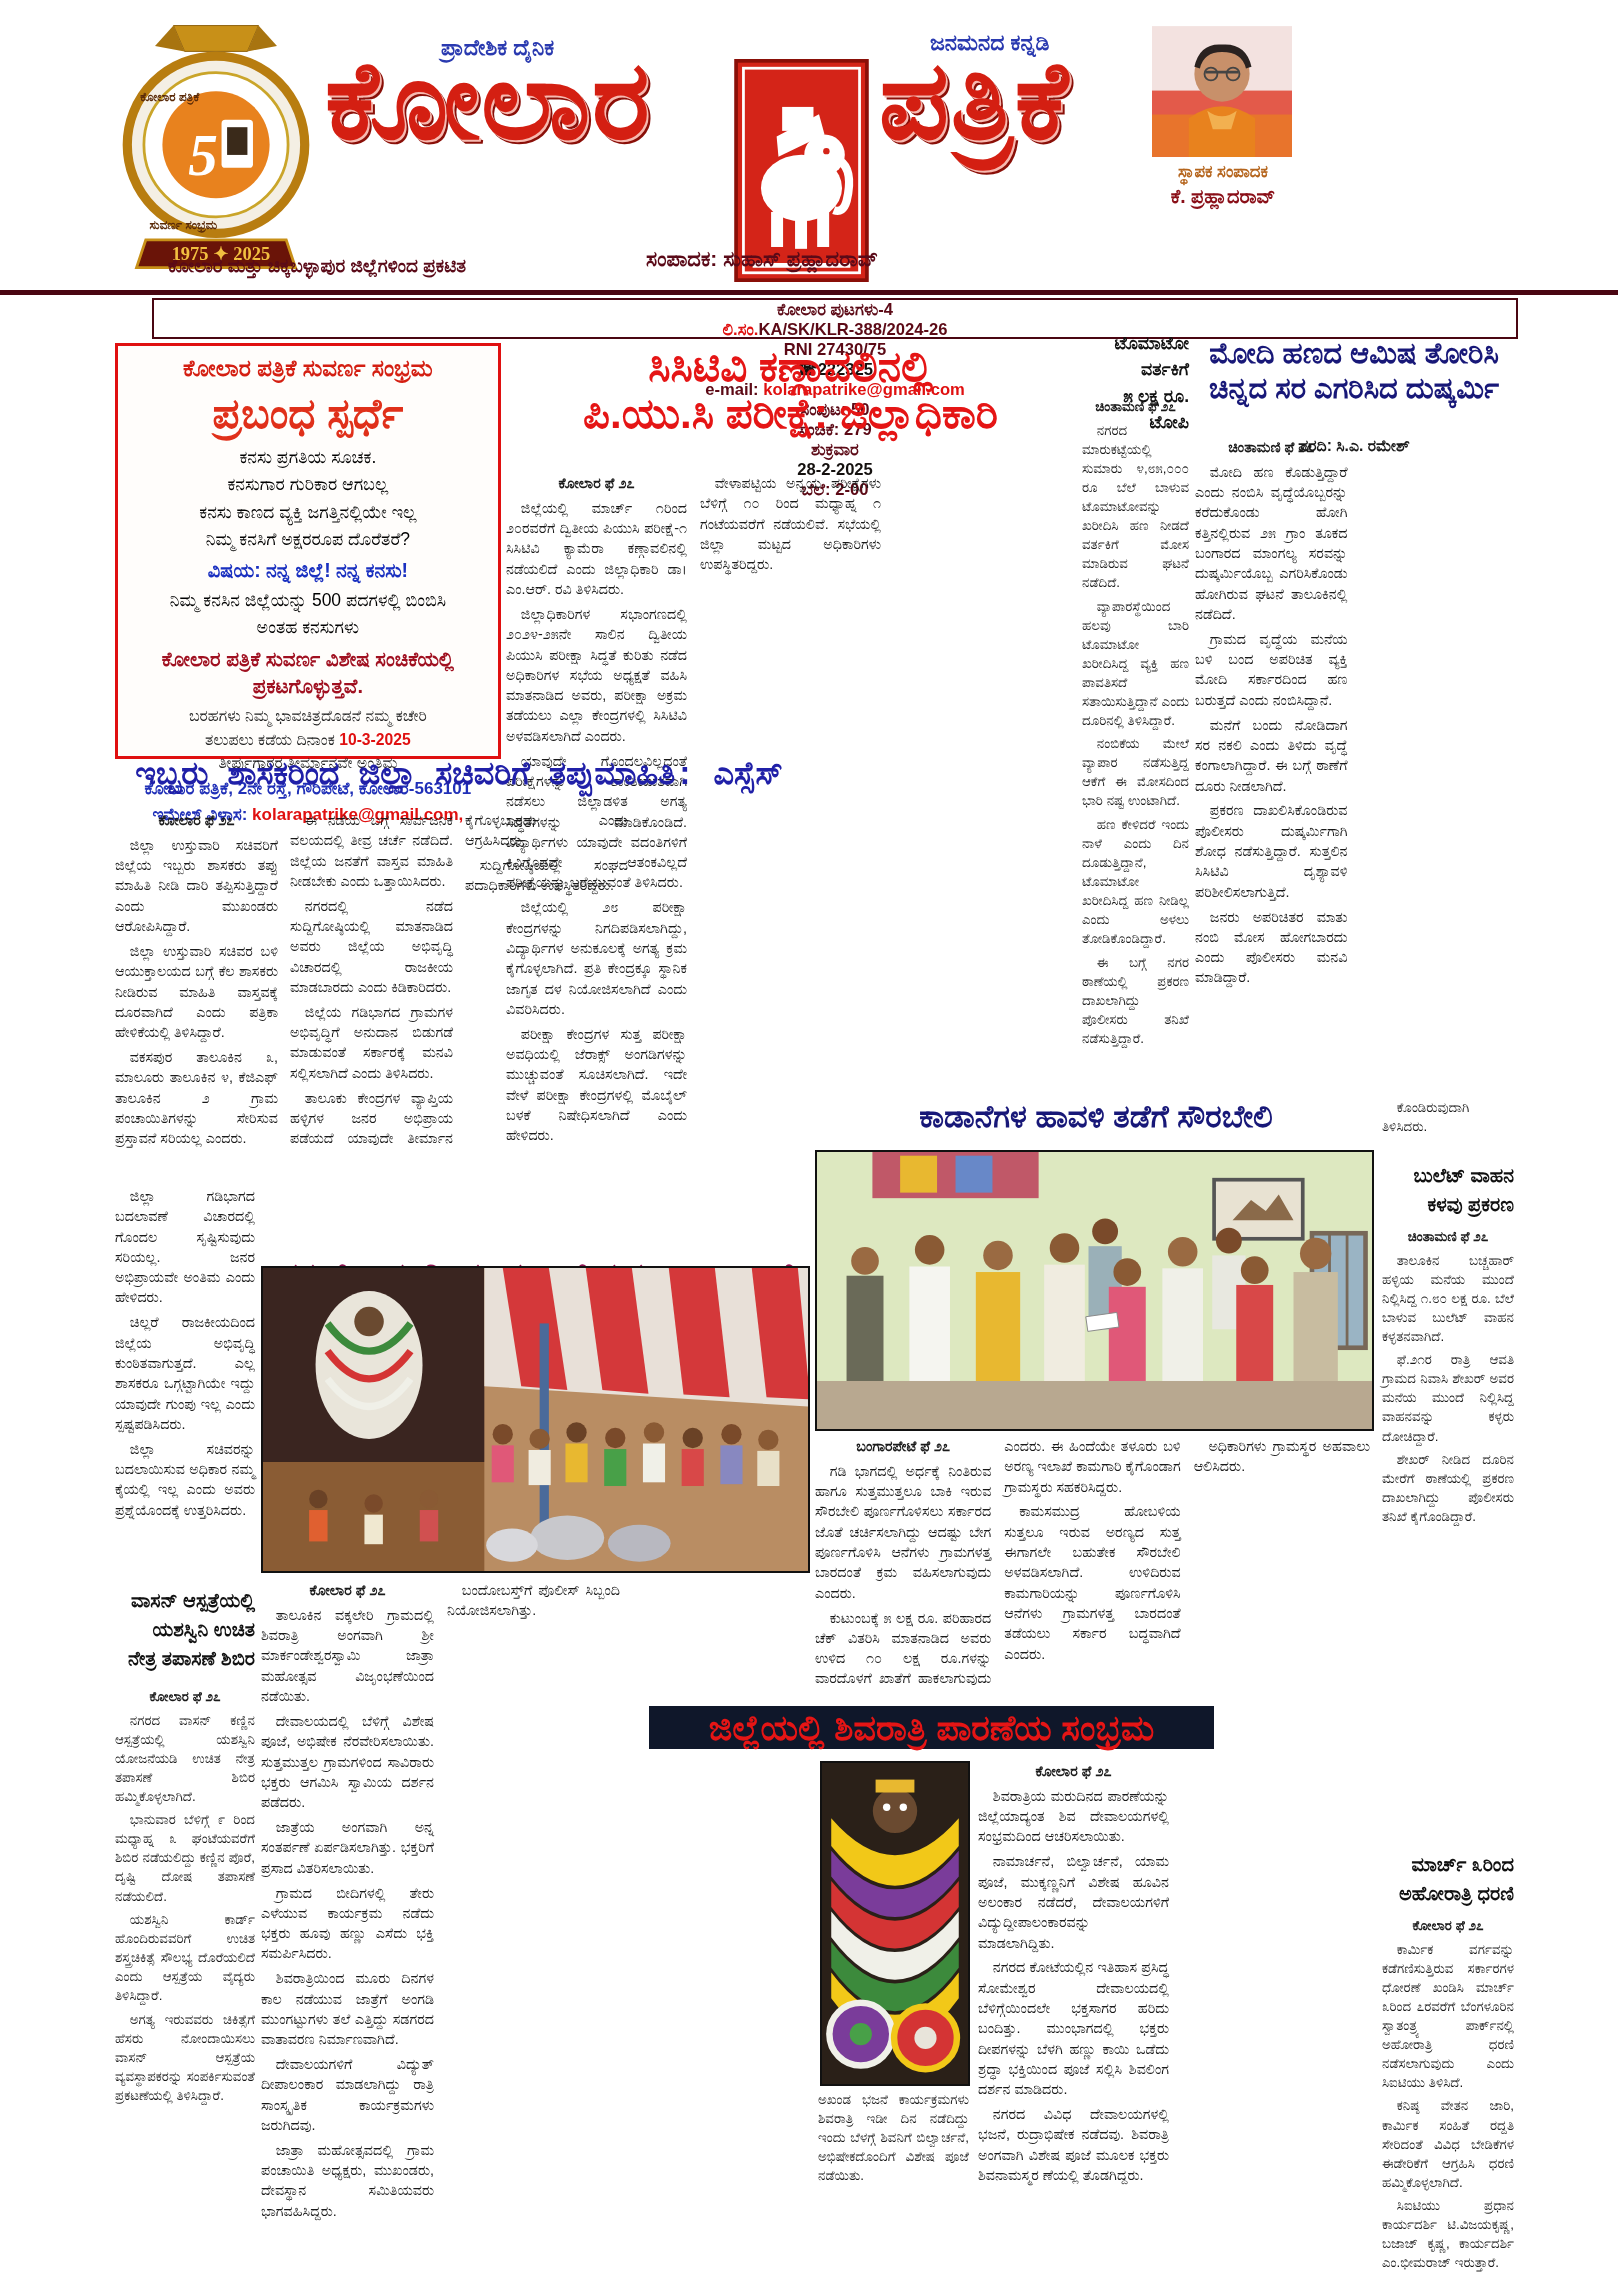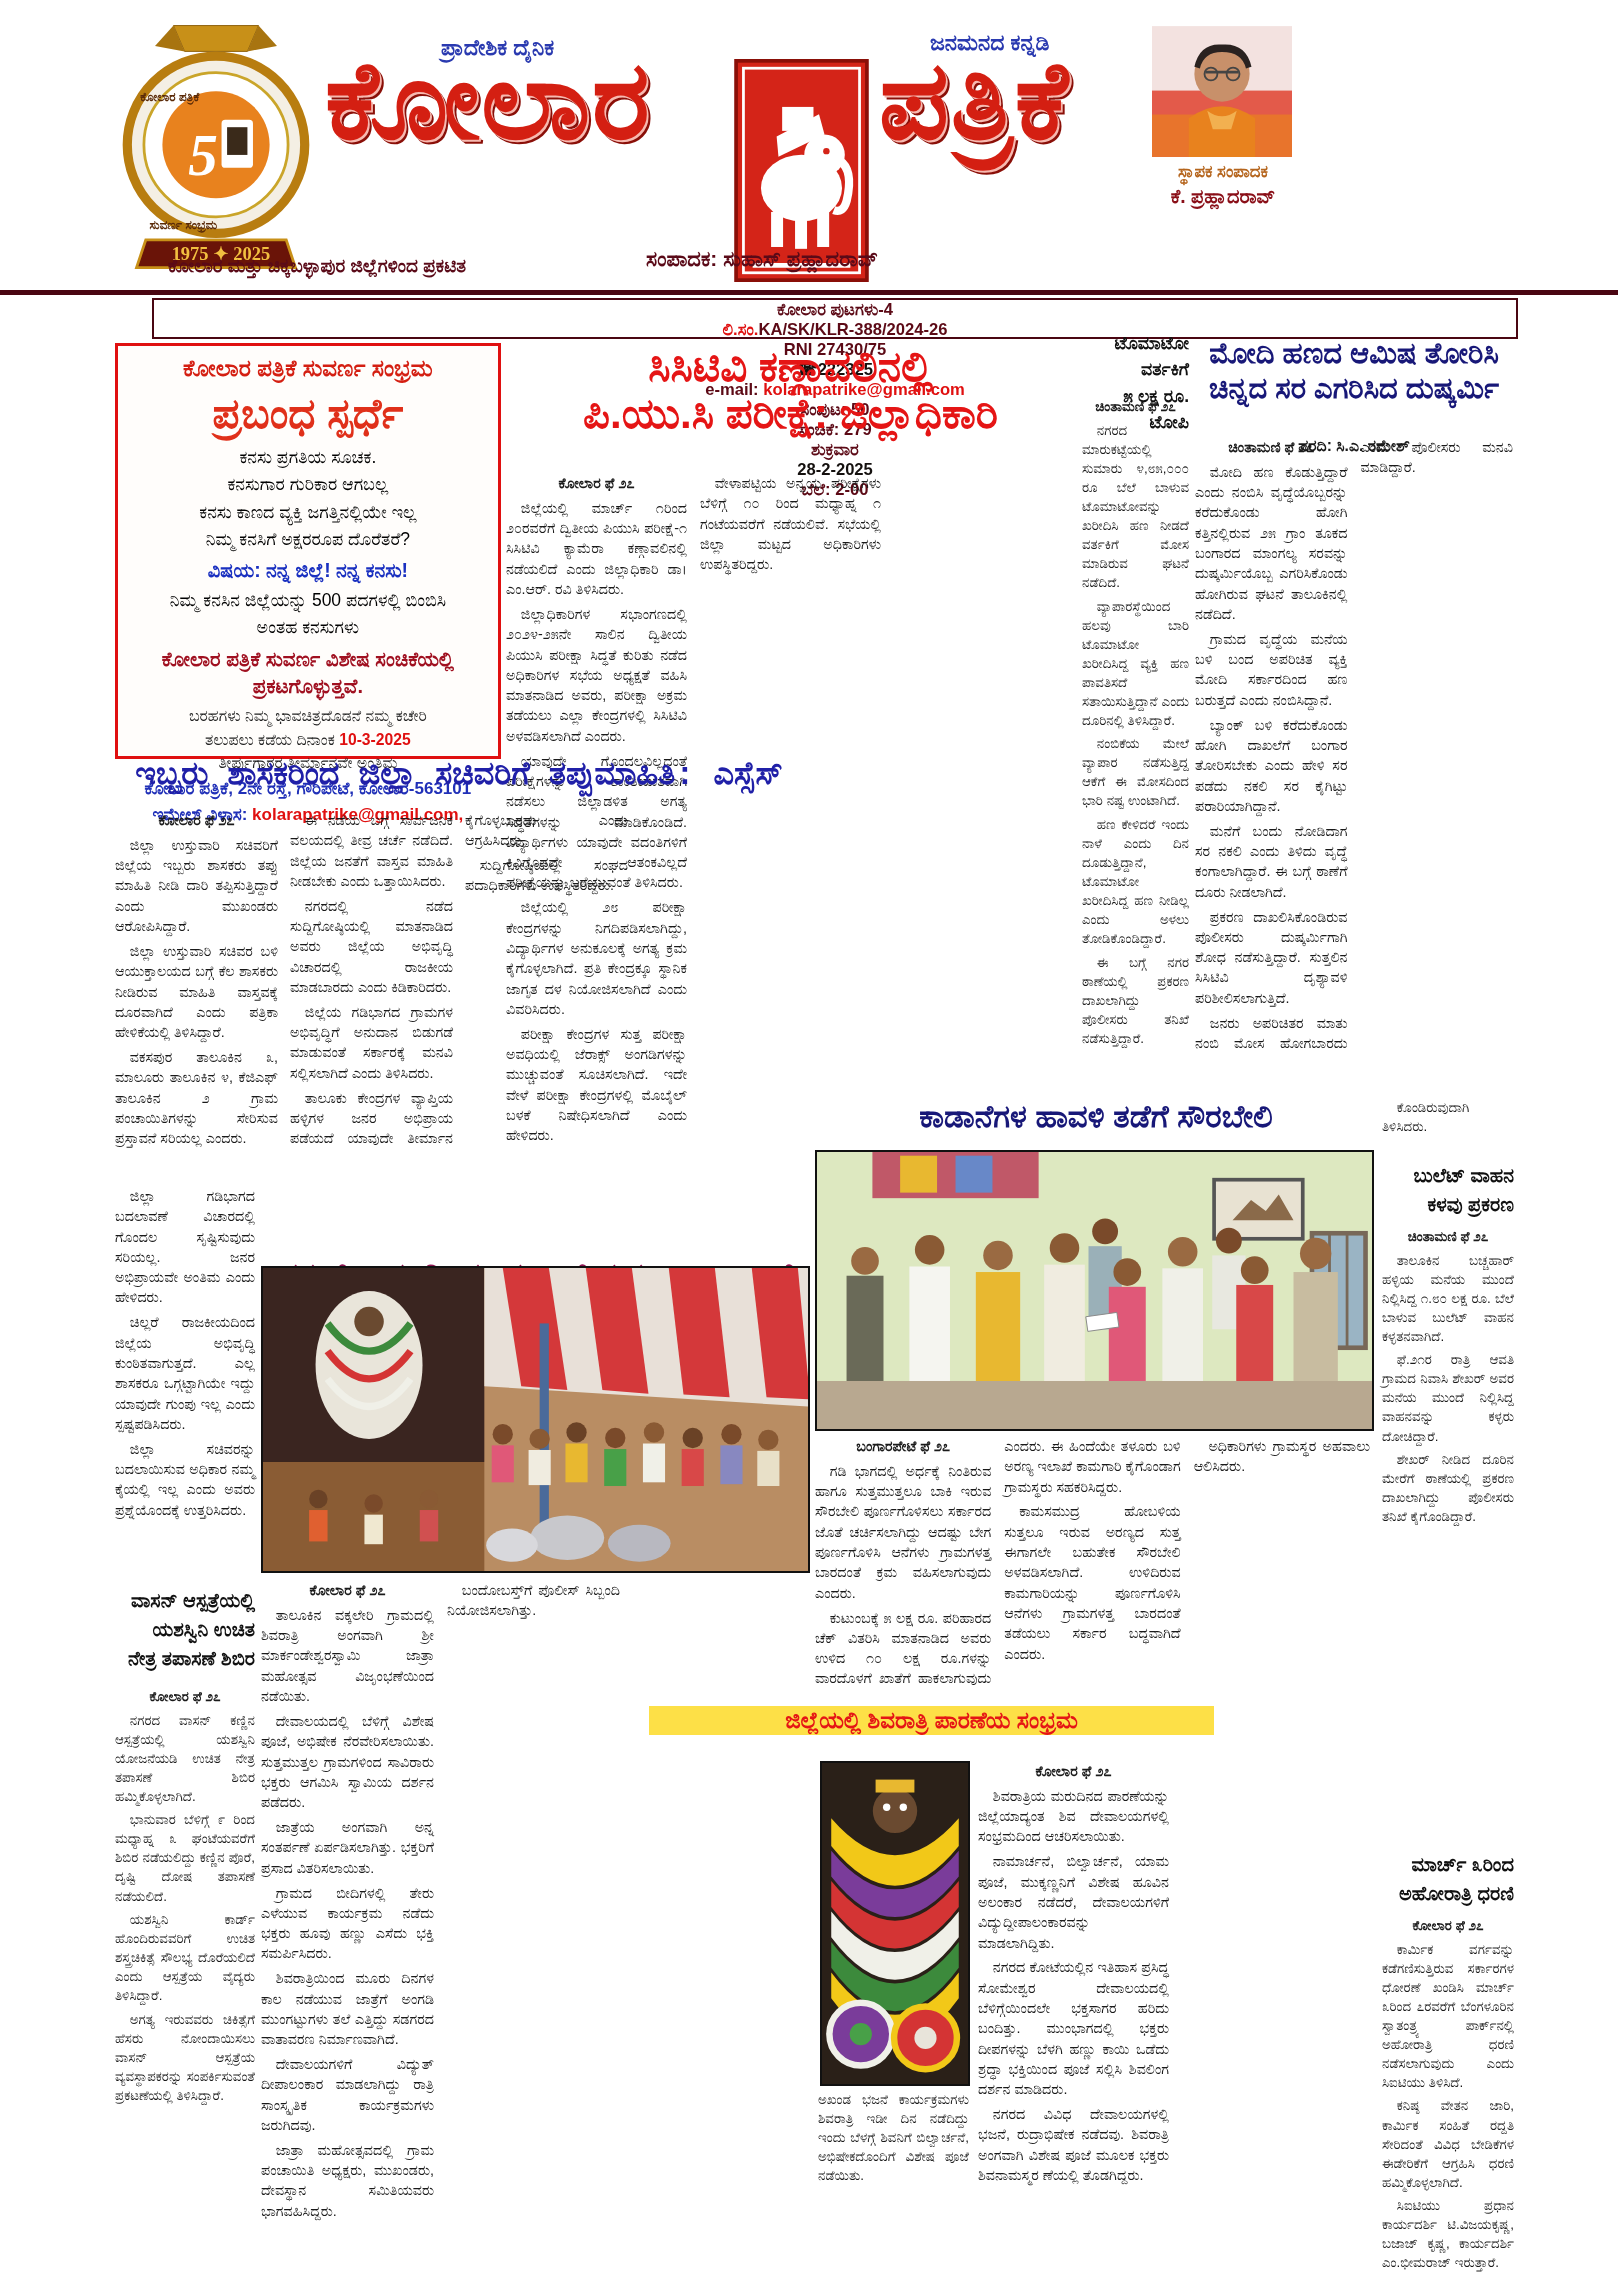--- a/index.html
+++ b/index.html
@@ -170,21 +170,20 @@
 
   <div class="abs hl-blue" style="left:1195px;top:336px;width:318px;font-size:29px;">
     <div>ಮೋದಿ ಹಣದ ಆಮಿಷ ತೋರಿಸಿ</div>
     <div>ಚಿನ್ನದ ಸರ ಎಗರಿಸಿದ ದುಷ್ಕರ್ಮಿ</div>
   </div>
   <div class="abs" style="left:1195px;top:413px;width:318px;text-align:center;font-weight:bold;font-size:15.7px;margin-top:24px;">ವರದಿ: ಸಿ.ಎ. ರಮೇಶ್</div>
   <div class="abs bodytxt cols2" style="left:1195px;top:437px;width:318px;height:652px;">
     <p class="dl">ಚಿಂತಾಮಣಿ ಫೆ ೨೭</p>
     <p>ಮೋದಿ ಹಣ ಕೊಡುತ್ತಿದ್ದಾರೆ ಎಂದು ನಂಬಿಸಿ ವೃದ್ಧೆಯೊಬ್ಬರನ್ನು ಕರೆದುಕೊಂಡು ಹೋಗಿ ಕತ್ತಿನಲ್ಲಿರುವ ೨೫ ಗ್ರಾಂ ತೂಕದ ಬಂಗಾರದ ಮಾಂಗಲ್ಯ ಸರವನ್ನು ದುಷ್ಕರ್ಮಿಯೊಬ್ಬ ಎಗರಿಸಿಕೊಂಡು ಹೋಗಿರುವ ಘಟನೆ ತಾಲೂಕಿನಲ್ಲಿ ನಡೆದಿದೆ.</p>
     <p>ಗ್ರಾಮದ ವೃದ್ಧೆಯ ಮನೆಯ ಬಳಿ ಬಂದ ಅಪರಿಚಿತ ವ್ಯಕ್ತಿ ಮೋದಿ ಸರ್ಕಾರದಿಂದ ಹಣ ಬರುತ್ತದೆ ಎಂದು ನಂಬಿಸಿದ್ದಾನೆ.</p>
-    <p>ಬ್ಯಾಂಕ್ ಬಳಿ ಕರೆದುಕೊಂಡು ಹೋಗಿ ದಾಖಲೆಗೆ ಬಂಗಾರ ತೋರಿಸಬೇಕು ಎಂದು ಹೇಳಿ ಸರ ಪಡೆದು ನಕಲಿ ಸರ ಕೈಗಿಟ್ಟು ಪರಾರಿಯಾಗಿದ್ದಾನೆ.</p>
     <p>ಮನೆಗೆ ಬಂದು ನೋಡಿದಾಗ ಸರ ನಕಲಿ ಎಂದು ತಿಳಿದು ವೃದ್ಧೆ ಕಂಗಾಲಾಗಿದ್ದಾರೆ. ಈ ಬಗ್ಗೆ ಠಾಣೆಗೆ ದೂರು ನೀಡಲಾಗಿದೆ.</p>
     <p>ಪ್ರಕರಣ ದಾಖಲಿಸಿಕೊಂಡಿರುವ ಪೊಲೀಸರು ದುಷ್ಕರ್ಮಿಗಾಗಿ ಶೋಧ ನಡೆಸುತ್ತಿದ್ದಾರೆ. ಸುತ್ತಲಿನ ಸಿಸಿಟಿವಿ ದೃಶ್ಯಾವಳಿ ಪರಿಶೀಲಿಸಲಾಗುತ್ತಿದೆ.</p>
     <p>ಜನರು ಅಪರಿಚಿತರ ಮಾತು ನಂಬಿ ಮೋಸ ಹೋಗಬಾರದು ಎಂದು ಪೊಲೀಸರು ಮನವಿ ಮಾಡಿದ್ದಾರೆ.</p>
   </div>
 
   <div class="abs" style="left:115px;top:757px;width:688px;font-size:32px;color:#2020a8;font-weight:bold;text-align:center;font-family:Liberation Mono, monospace;">ಇಬ್ಬರು ಶಾಸಕರಿಂದ ಜಿಲ್ಲಾ ಸಚಿವರಿಗೆ ತಪ್ಪುಮಾಹಿತಿ: ಎಸ್ಸೆಸ್</div>
   <div class="abs bodytxt cols4" style="left:115px;top:810px;width:688px;height:369px;">
     <p class="dl">ಕೋಲಾರ ಫೆ ೨೭</p>
     <p>ಜಿಲ್ಲಾ ಉಸ್ತುವಾರಿ ಸಚಿವರಿಗೆ ಜಿಲ್ಲೆಯ ಇಬ್ಬರು ಶಾಸಕರು ತಪ್ಪು ಮಾಹಿತಿ ನೀಡಿ ದಾರಿ ತಪ್ಪಿಸುತ್ತಿದ್ದಾರೆ ಎಂದು ಮುಖಂಡರು ಆರೋಪಿಸಿದ್ದಾರೆ.</p>
     <p>ಜಿಲ್ಲಾ ಉಸ್ತುವಾರಿ ಸಚಿವರ ಬಳಿ ಆಯುಕ್ತಾಲಯದ ಬಗ್ಗೆ ಕೆಲ ಶಾಸಕರು ನೀಡಿರುವ ಮಾಹಿತಿ ವಾಸ್ತವಕ್ಕೆ ದೂರವಾಗಿದೆ ಎಂದು ಪತ್ರಿಕಾ ಹೇಳಿಕೆಯಲ್ಲಿ ತಿಳಿಸಿದ್ದಾರೆ.</p>
@@ -311,21 +310,21 @@
     </svg>
   </div>
   <div class="abs bodytxt cols3" style="left:815px;top:1436px;width:555px;height:266px;">
     <p class="dl">ಬಂಗಾರಪೇಟೆ ಫೆ ೨೭</p>
     <p>ಗಡಿ ಭಾಗದಲ್ಲಿ ಅರ್ಧಕ್ಕೆ ನಿಂತಿರುವ ಹಾಗೂ ಸುತ್ತಮುತ್ತಲೂ ಬಾಕಿ ಇರುವ ಸೌರಬೇಲಿ ಪೂರ್ಣಗೊಳಿಸಲು ಸರ್ಕಾರದ ಜೊತೆ ಚರ್ಚಿಸಲಾಗಿದ್ದು ಆದಷ್ಟು ಬೇಗ ಪೂರ್ಣಗೊಳಿಸಿ ಆನೆಗಳು ಗ್ರಾಮಗಳತ್ತ ಬಾರದಂತೆ ಕ್ರಮ ವಹಿಸಲಾಗುವುದು ಎಂದರು.</p>
     <p>ಕುಟುಂಬಕ್ಕೆ ೫ ಲಕ್ಷ ರೂ. ಪರಿಹಾರದ ಚೆಕ್ ವಿತರಿಸಿ ಮಾತನಾಡಿದ ಅವರು ಉಳಿದ ೧೦ ಲಕ್ಷ ರೂ.ಗಳನ್ನು ವಾರದೊಳಗೆ ಖಾತೆಗೆ ಹಾಕಲಾಗುವುದು ಎಂದರು. ಈ ಹಿಂದೆಯೇ ತಳೂರು ಬಳಿ ಅರಣ್ಯ ಇಲಾಖೆ ಕಾಮಗಾರಿ ಕೈಗೊಂಡಾಗ ಗ್ರಾಮಸ್ಥರು ಸಹಕರಿಸಿದ್ದರು.</p>
     <p>ಕಾಮಸಮುದ್ರ ಹೋಬಳಿಯ ಸುತ್ತಲೂ ಇರುವ ಅರಣ್ಯದ ಸುತ್ತ ಈಗಾಗಲೇ ಬಹುತೇಕ ಸೌರಬೇಲಿ ಅಳವಡಿಸಲಾಗಿದೆ. ಉಳಿದಿರುವ ಕಾಮಗಾರಿಯನ್ನು ಪೂರ್ಣಗೊಳಿಸಿ ಆನೆಗಳು ಗ್ರಾಮಗಳತ್ತ ಬಾರದಂತೆ ತಡೆಯಲು ಸರ್ಕಾರ ಬದ್ಧವಾಗಿದೆ ಎಂದರು.</p>
     <p>ಅಧಿಕಾರಿಗಳು ಗ್ರಾಮಸ್ಥರ ಅಹವಾಲು ಆಲಿಸಿದರು.</p>
   </div>
 
-  <div class="abs hl-red" style="left:649px;top:1706px;width:565px;font-size:23px;background:#fde047;padding:1.8px 0;">ಜಿಲ್ಲೆಯಲ್ಲಿ ಶಿವರಾತ್ರಿ ಪಾರಣೆಯ ಸಂಭ್ರಮ</div>
+  <div class="abs hl-red" style="left:649px;top:1706px;width:565px;font-size:35px;background:#0f172a;padding:1.8px 0;">ಜಿಲ್ಲೆಯಲ್ಲಿ ಶಿವರಾತ್ರಿ ಪಾರಣೆಯ ಸಂಭ್ರಮ</div>
   <div class="abs photo" style="left:820px;top:1761px;width:146px;height:321px;">
     <svg width="146" height="321" viewBox="0 0 158 348" preserveAspectRatio="none">
       <rect width="158" height="348" fill="#2a2018"></rect>
       <circle cx="79" cy="52" r="24" fill="#6a4a30"></circle>
       <circle cx="70" cy="48" r="4" fill="#fff"></circle>
         <circle cx="88" cy="48" r="4" fill="#fff"></circle>
       <rect x="58" y="18" width="42" height="14" fill="#e8b830"></rect>
       <path d="M10,60 q69,80 138,0 l0,30 q-69,86 -138,0 z" fill="#f2c818"></path>
       <path d="M10,95 q69,84 138,0 l0,28 q-69,88 -138,0 z" fill="#7a3c9a"></path>
       <path d="M10,128 q69,86 138,0 l0,28 q-69,90 -138,0 z" fill="#d43434"></path>

